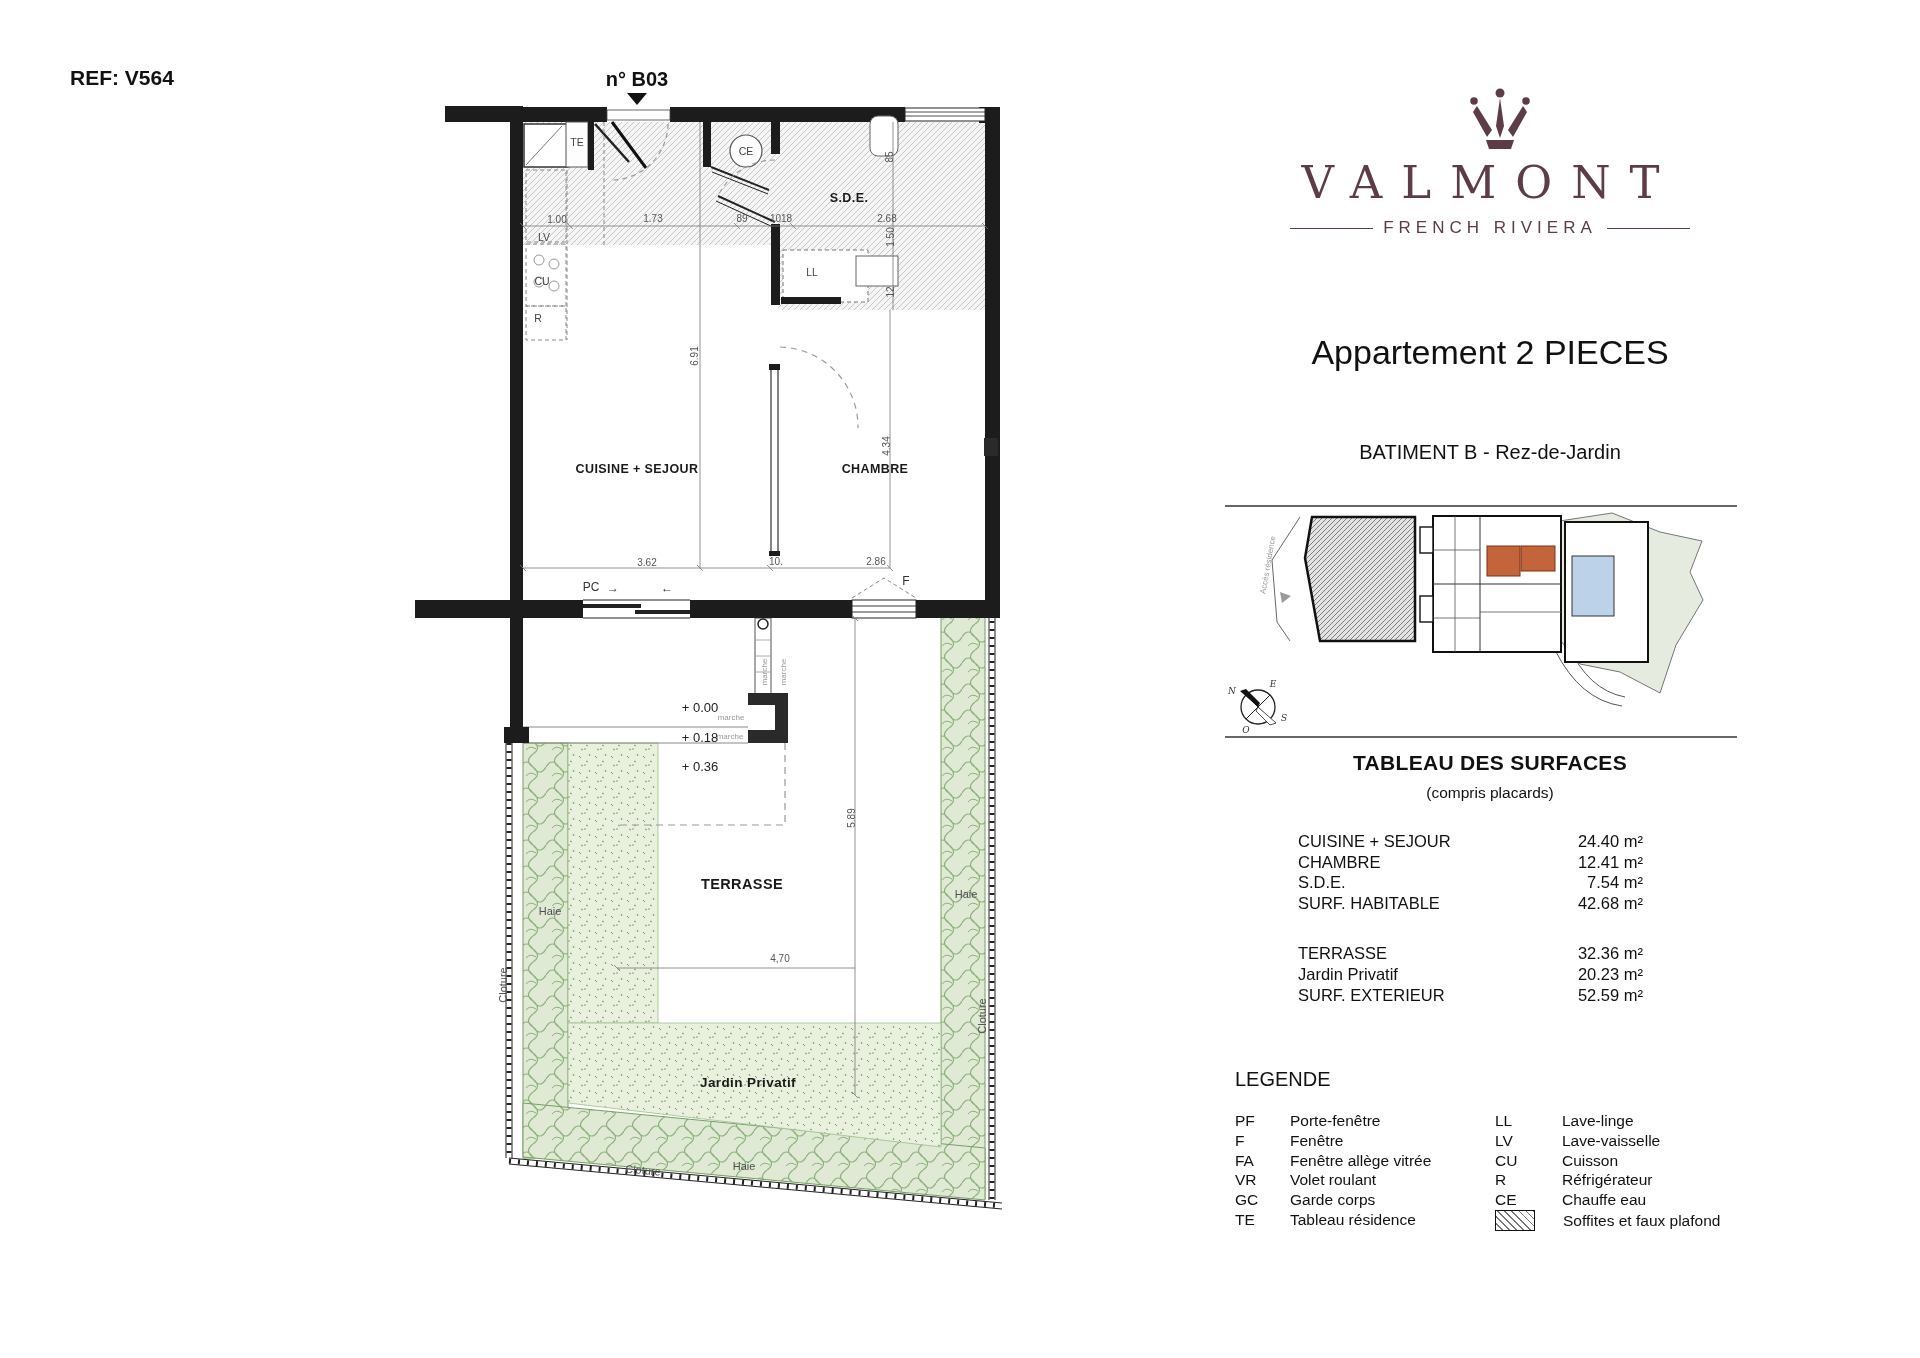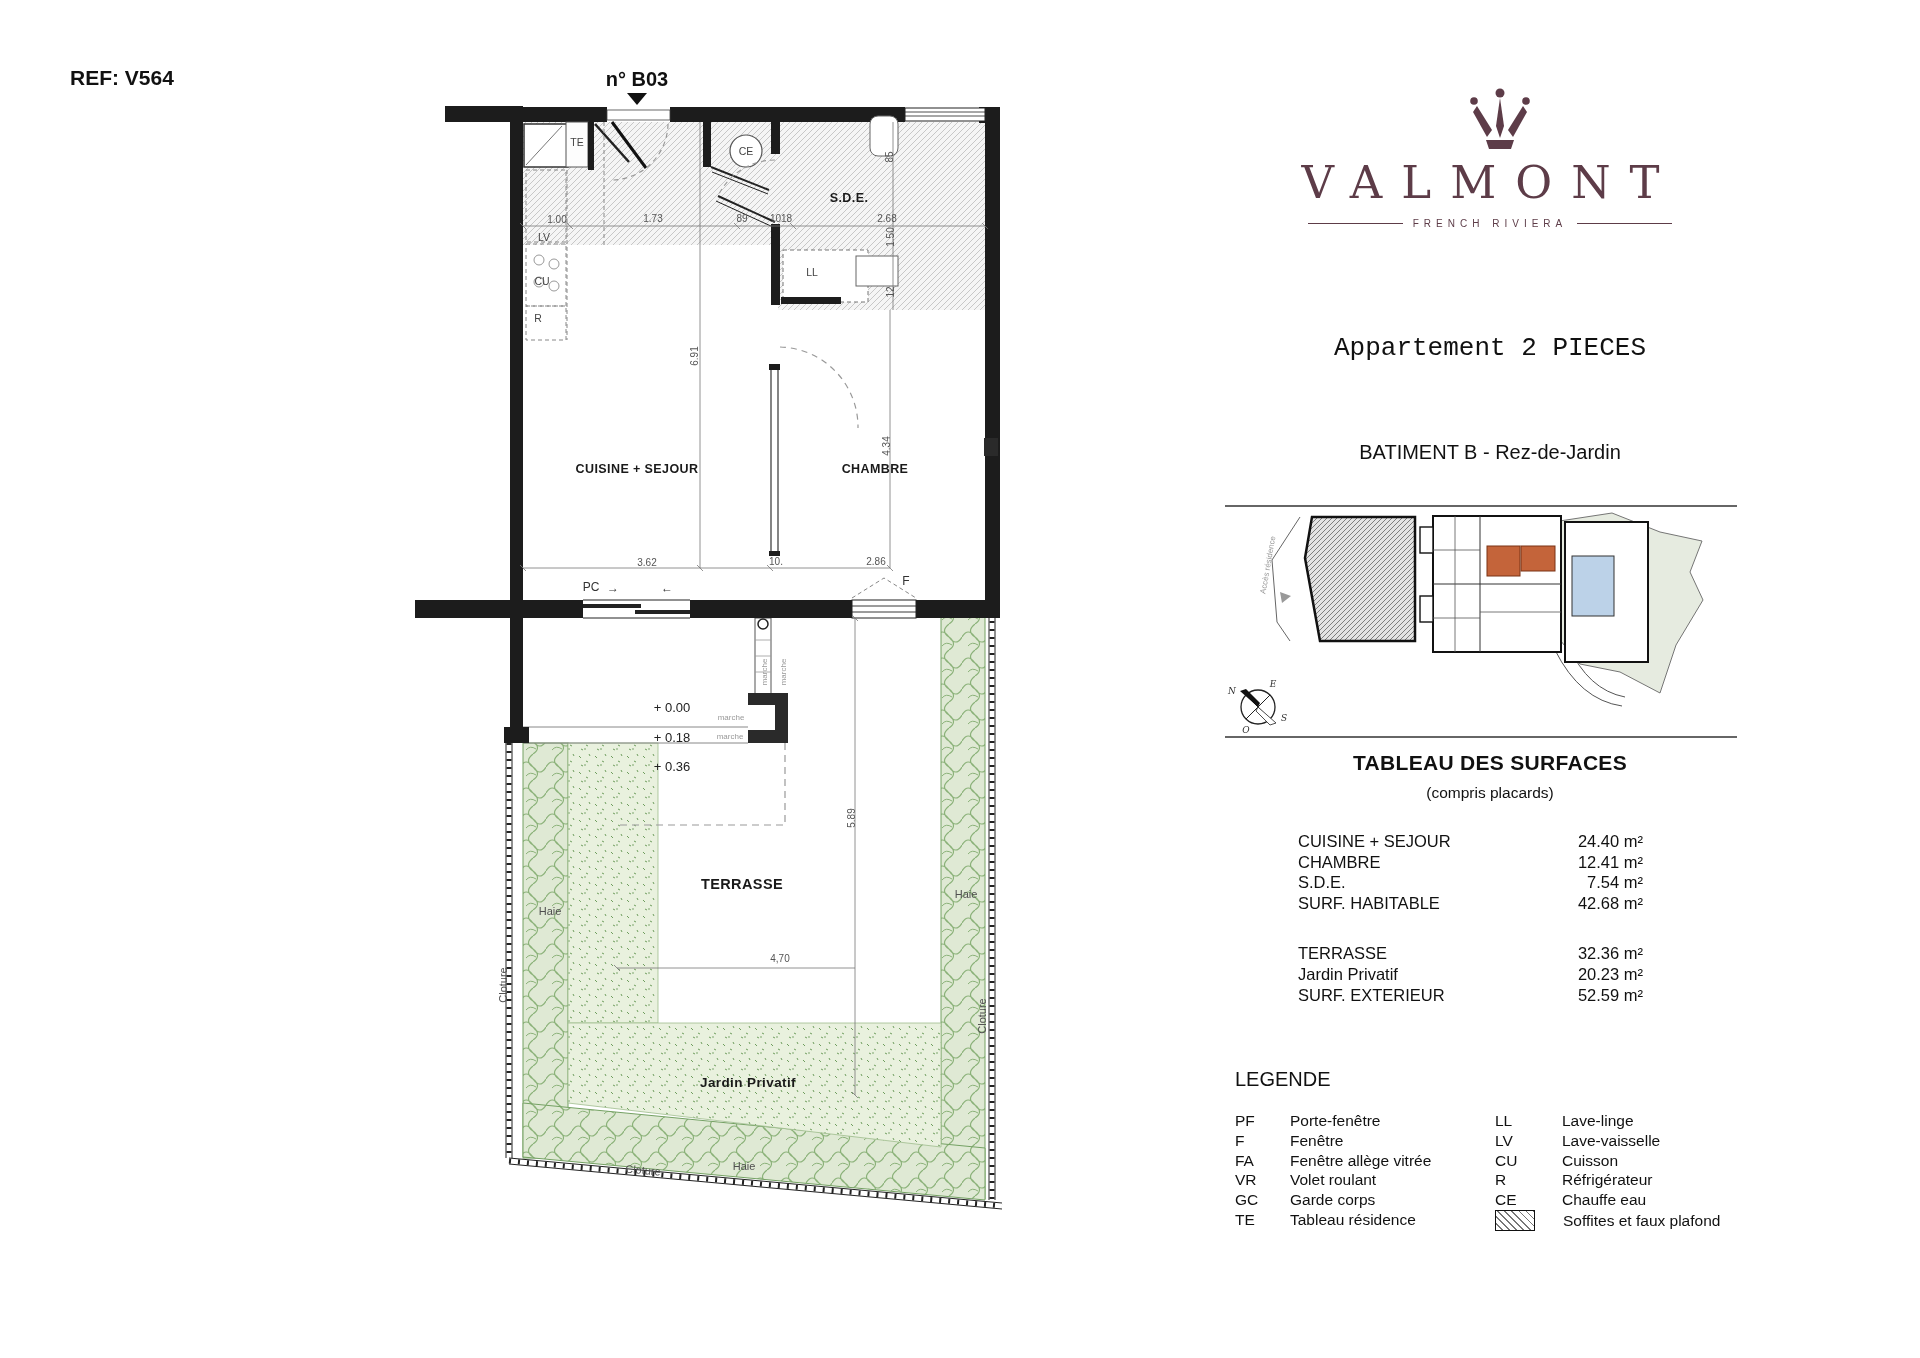--- a/index.html
+++ b/index.html
@@ -7,41 +7,41 @@
         font-family:"Liberation Sans",sans-serif;color:#111;}
   .abs{position:absolute;}
   
   .pl{position:absolute;transform:translate(-50%,-50%);font-size:11px;color:#333;
       white-space:nowrap;z-index:5;}
   .pl.r{transform:translate(-50%,-50%) rotate(-90deg);}
   .pl.dim{font-size:10px;color:#555;}
   .pl.room{font-weight:bold;font-size:12.5px;letter-spacing:.4px;color:#1a1a1a;}
   .pl.big{font-size:14.5px;}
   .pl.tiny{font-size:8px;color:#999;}
-  .pl.lvl{font-size:13px;color:#222;}
+  .pl.lvl{font-size:13px;color:#222;margin-left:28px;}
   .pl.hedge{font-size:11px;color:#4f4f4f;}
   .pl.app{font-size:10.5px;color:#444;}
   #ref-label{position:absolute;left:70px;top:66px;font-size:21px;font-weight:bold;z-index:5;}
   #unit-label{position:absolute;left:637px;top:79px;transform:translate(-50%,-50%);
       font-size:20px;font-weight:bold;z-index:5;}
   #unit-arrow{position:absolute;left:637px;top:93px;transform:translateX(-50%);
       width:0;height:0;border-left:10px solid transparent;border-right:10px solid transparent;
       border-top:12px solid #111;z-index:5;}
   #watermark{position:absolute;left:640px;top:470px;width:460px;text-align:center;
       font-family:"DejaVu Serif",serif;font-size:110px;letter-spacing:14px;
       color:rgba(0,0,0,0.055);transform:rotate(-18deg);z-index:1;}
   
   .rc{position:absolute;left:1230px;width:520px;text-align:center;}
   #brand-name{position:absolute;left:1290px;top:156px;width:400px;text-align:center;
       font-family:"DejaVu Serif",serif;font-size:45px;letter-spacing:19px;color:#5d3c48;}
   #brand-tagline{position:absolute;left:1290px;top:218px;width:400px;display:flex;
       align-items:center;justify-content:center;color:#5d3c48;}
   #brand-tagline .rule{width:95px;height:1px;background:#5d3c48;}
-  #brand-tagline .tg{font-size:10px;letter-spacing:5px;margin:0 10px;white-space:nowrap;}
-  #apt-title{top:333px;font-size:26px;font-family:Liberation Mono, monospace;}
+  #brand-tagline .tg{font-size:17px;letter-spacing:5px;margin:0 10px;white-space:nowrap;}
+  #apt-title{top:333px;font-size:34px;}
   #apt-lot{top:382px;font-size:26px;}
   #apt-building{top:441px;font-size:20px;font-weight:normal;}
   #surf-title{top:751px;font-size:21px;font-weight:bold;letter-spacing:.3px;}
   #surf-note{top:784px;font-size:15.5px;}
   #surf-table{position:absolute;left:1298px;top:831px;width:345px;font-size:16.5px;}
   #surf-table .srow{display:flex;justify-content:space-between;line-height:20.6px;}
   #surf-table .srow.bold{font-weight:normal;}
   #surf-table .srow.gap{margin-top:30px;}
   #legend-title{position:absolute;left:1235px;top:1068px;font-size:20px;}
   .leg-col{position:absolute;top:1111px;font-size:15.5px;}

